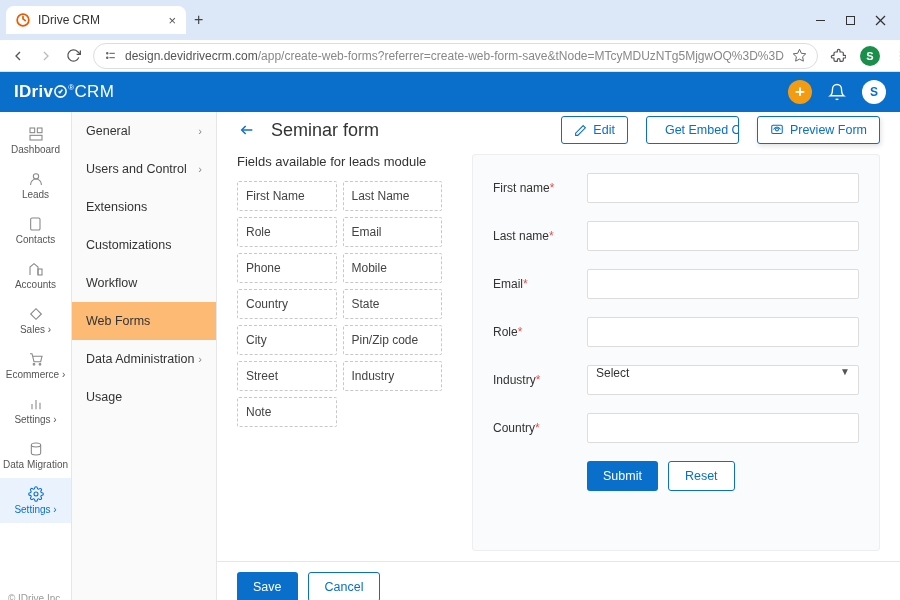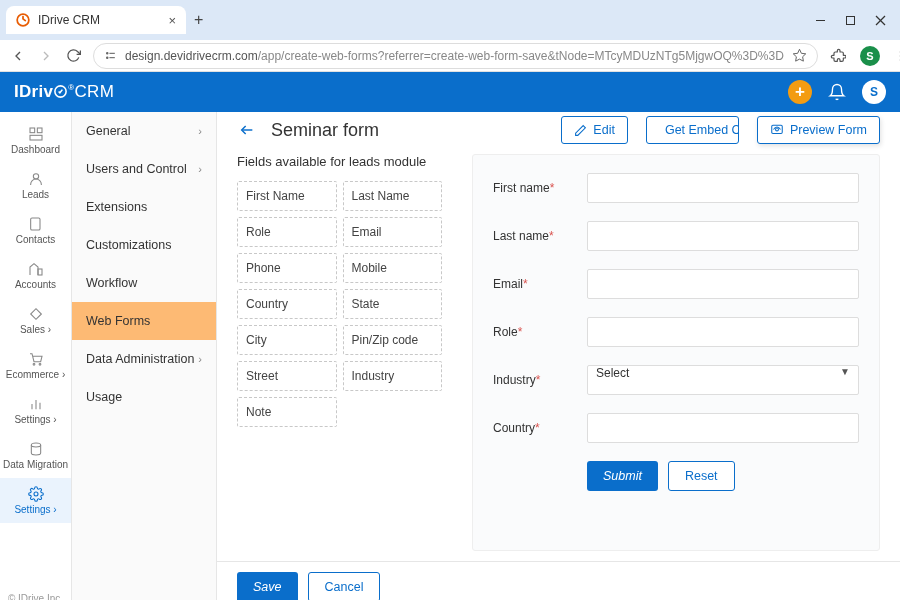--- a/index.html
+++ b/index.html
@@ -60,21 +60,21 @@
 .field-grid { display: grid; grid-template-columns: 1fr 1fr; gap: 6px; }
 .field-chip { border: 1px dashed #c8c8c8; background: #fff; border-radius: 2px; padding: 7px 8px; font-size: 12px; color: #444; cursor: grab; }
 
 .form-col { flex: 1; background: #fafbfc; border: 1px solid #eee; border-radius: 3px; padding: 18px 20px 0; overflow-y: auto; }
 .form-row { display: flex; align-items: center; margin-bottom: 18px; gap: 16px; }
 .form-label { flex: 0 0 78px; font-size: 12px; color: #333; }
 .req { color: #d9534f; }
 .form-input { flex: 1; height: 30px; border: 1px solid #ddd; border-radius: 2px; background: #fff; padding: 0 8px; font-size: 12px; }
 .form-select { flex: 1; height: 30px; border: 1px solid #ddd; border-radius: 2px; background: #fff; padding: 0 8px; font-size: 12px; display: flex; align-items: flex-start; justify-content: space-between; cursor: pointer; }
 .form-actions { display: flex; gap: 10px; padding-left: 94px; }
-.btn-primary { background: #0a6ecb; color: #fff; border: none; border-radius: 3px; padding: 7px 16px; font-size: 12.5px; cursor: pointer; font-style: italic; }
+.btn-primary { background: #0a6ecb; color: #fff; border: none; border-radius: 3px; padding: 7px 16px; font-size: 12.5px; cursor: pointer; }
 .btn-secondary { background: #fff; color: #0a6ecb; border: 1px solid #0a6ecb; border-radius: 3px; padding: 7px 16px; font-size: 12.5px; cursor: pointer; }
 
 .footer-bar { border-top: 1px solid #e6e6e6; padding: 10px 20px; display: flex; gap: 10px; margin-top: 10px; }
 
 svg { display: block; }
 </style>
 </head>
 <body>
 
 <div class="browser-top">

